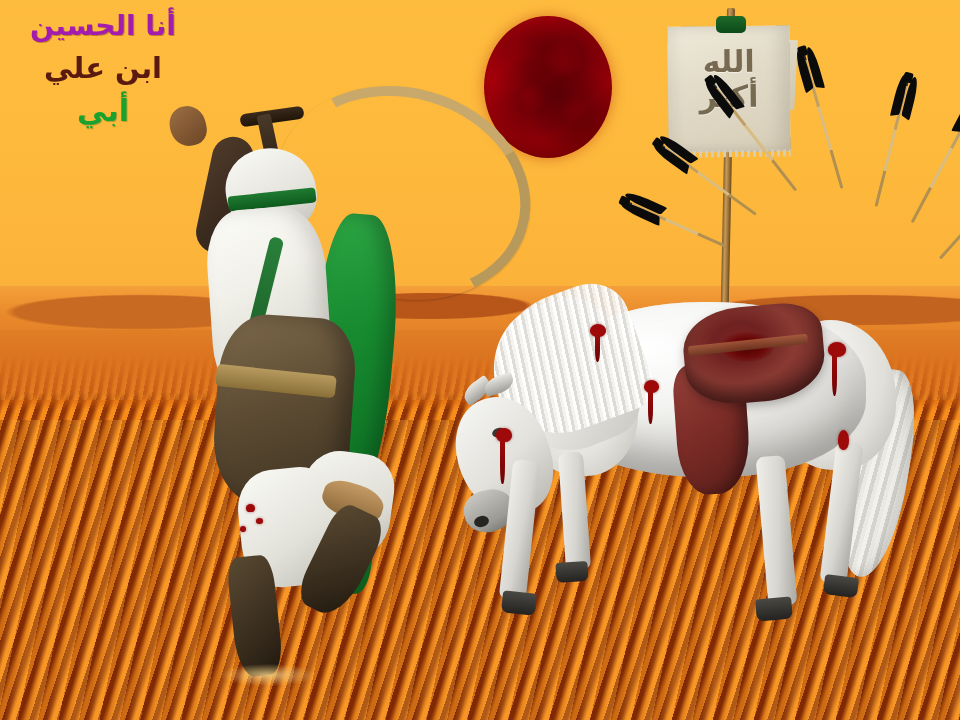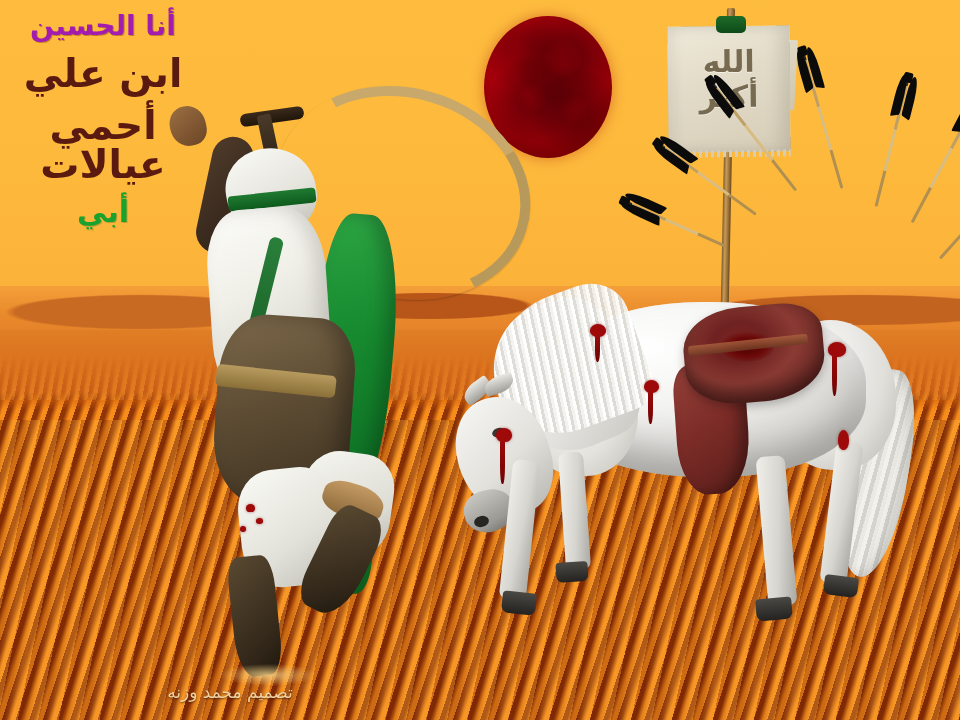--- a/index.html
+++ b/index.html
@@ -202,21 +202,21 @@
   .foot{position:absolute;left:154px;top:398px;width:62px;height:34px;border-radius:40% 46% 38% 42%;
      background:linear-gradient(#C49A63,#8E6A3C);transform:rotate(18deg);}
   .sandprint{position:absolute;left:52px;top:578px;width:96px;height:22px;border-radius:50%;
      background:radial-gradient(ellipse,rgba(240,205,130,.85),rgba(220,160,70,0) 72%);}
 
   
   .poem{position:absolute;left:0;top:12px;width:206px;direction:rtl;text-align:center;}
   .poem .line{font-weight:bold;line-height:1.0;}
   .poem .l0{color:#a21caf;font-size:28px;margin-bottom:14px;
      text-shadow:1px 1px 0 rgba(90,20,10,.35);}
-  .poem .lx{color:#5A1A10;font-size:39px;margin-bottom:13px;}
+  .poem .lx{color:#5A1A10;font-size:29px;margin-bottom:13px;}
   .poem .green{color:#19A32E;font-size:30px;margin-bottom:20px;
      text-shadow:1px 1px 0 rgba(20,80,20,.25);}
 
   .signature{position:absolute;left:0;top:682px;width:460px;text-align:center;direction:rtl;
      color:#F3D9A8;font-size:17px;letter-spacing:1px;
      text-shadow:0 1px 2px rgba(60,20,0,.8);opacity:.95;}
 </style>
 </head>
 <body>
 
@@ -342,19 +342,17 @@
     <div class="boot a"></div>
     <div class="sandprint"></div>
     <div class="blood" style="left:78px;top:418px;width:9px;height:8px;"></div>
     <div class="blood" style="left:88px;top:432px;width:7px;height:6px;"></div>
     <div class="blood" style="left:72px;top:440px;width:6px;height:6px;"></div>
   </div>
 
   <div class="poem">
     <div class="line l0">أنا الحسين</div>
     <div class="line lx">ابن علي</div>
-    <div class="line lx">أحمي عيالات</div>
     <div class="line green">أبي</div>
   </div>
 
-  <div class="signature">تصميم محمد وزنه</div>
 
 </div>
 
 </body></html>

